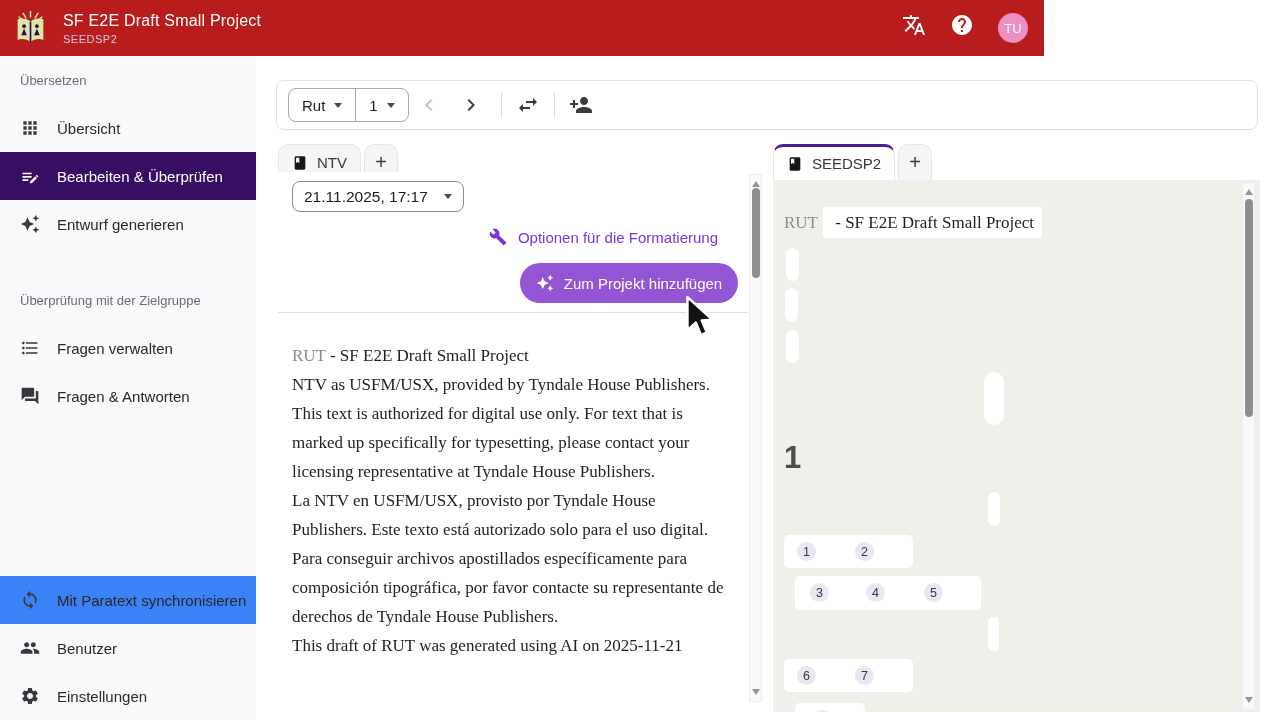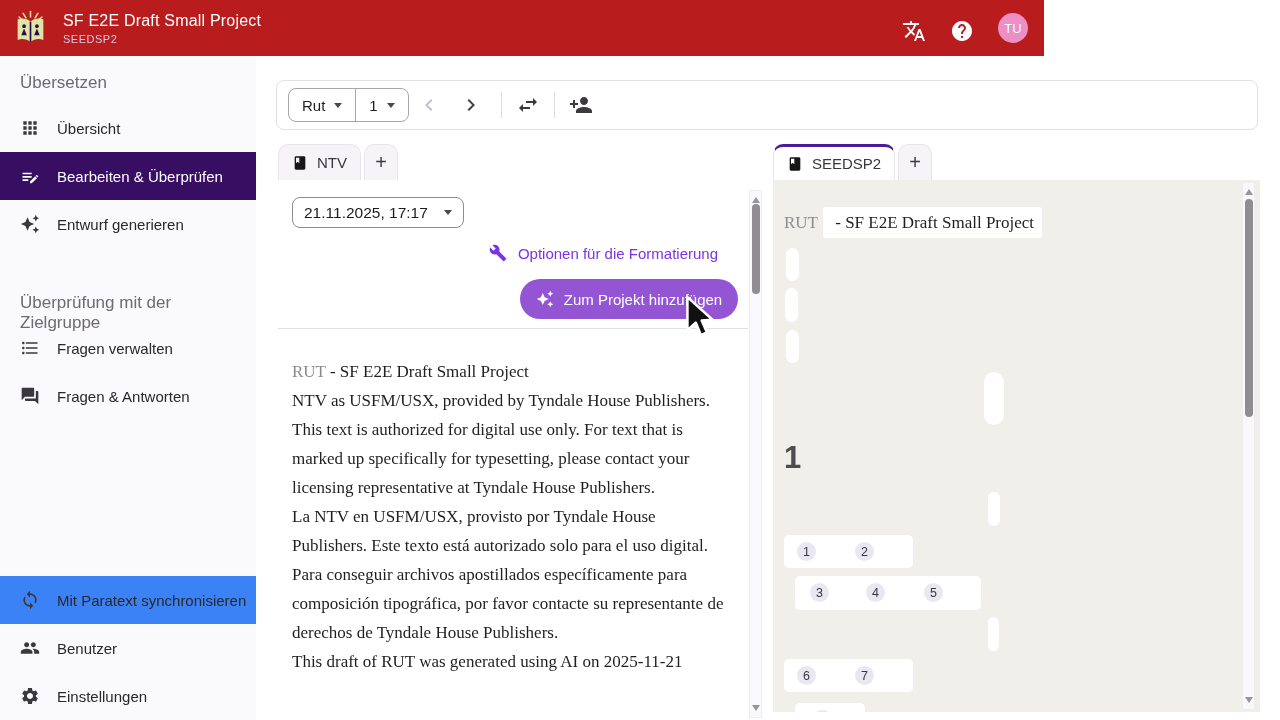--- a/index.html
+++ b/index.html
@@ -7,28 +7,28 @@
         font-family:"Liberation Sans",sans-serif;-webkit-font-smoothing:antialiased;}
   svg{fill:currentColor;display:block;}
 
   
   .app-header{position:absolute;left:0;top:0;width:1044px;height:56px;background:#b91c1c;
               display:flex;align-items:center;color:#fff;}
   .logo{margin-left:14px;}
   .titles{margin-left:16px;display:flex;flex-direction:column;}
   .app-title{font-size:16px;font-weight:500;letter-spacing:.2px;}
   .app-subtitle{font-size:11px;color:#d6cbe4;margin-top:3px;letter-spacing:.5px;font-weight:500;}
-  .header-right{margin-left:auto;display:flex;align-items:flex-end;gap:24px;margin-right:16px;}
+  .header-right{margin-left:auto;display:flex;align-items:flex-start;gap:24px;margin-right:16px;}
   .hicon{width:24px;height:24px;color:#fff;cursor:pointer;}
   .avatar{width:30px;height:30px;border-radius:50%;background:#ec8fc4;color:#fff;font-size:13px;
           font-weight:500;display:flex;align-items:center;justify-content:center;cursor:pointer;}
 
   
   .sidebar{position:absolute;left:0;top:56px;width:256px;height:664px;background:#faf9fb;}
-  .side-section{position:absolute;left:20px;color:#6e6a72;font-size:17px;}
+  .side-section{position:absolute;left:20px;color:#6e6a72;font-size:13px;}
   .side-item{position:absolute;left:0;width:256px;height:48px;display:flex;align-items:center;cursor:pointer;}
   .side-item .sicon{width:20px;height:20px;margin-left:20px;color:#3a383d;flex:none;}
   .side-item .slabel{margin-left:17px;font-size:15px;color:#29272b;white-space:nowrap;}
   .side-item.selected{background:#380e63;}
   .side-item.selected .sicon,.side-item.selected .slabel{color:#fff;}
   .side-item.hovered{background:#3b82f6;}
 
   
   .toolbar{position:absolute;left:276px;top:80px;width:982px;height:50px;background:#fff;
            border:1px solid #e2dfe5;border-radius:8px;display:flex;align-items:center;box-sizing:border-box;}
@@ -52,21 +52,21 @@
        background:#f6f4f7;border:1px solid #e8e5ea;border-bottom:none;font-size:15px;color:#39373c;
        box-sizing:border-box;cursor:pointer;white-space:nowrap;}
   .tab.active{background:#fff;border-top:3px solid #4b1c97;font-weight:400;}
   .ticon{width:16px;height:16px;margin-right:9px;color:#161616;flex:none;}
   .tclose{margin-left:11px;font-size:17px;color:#5c5a60;line-height:1;cursor:pointer;}
   .tab-add{width:34px;height:36px;border-radius:10px 10px 0 0;background:#f6f4f7;border:1px solid #e8e5ea;
            border-bottom:none;display:flex;align-items:center;justify-content:center;font-size:20px;
            color:#3c3a3f;box-sizing:border-box;cursor:pointer;}
 
   
-  .panel-left{position:absolute;left:278px;top:188px;width:484px;height:532px;background:#fff;}
+  .panel-left{position:absolute;left:278px;top:172px;width:484px;height:532px;background:#fff;}
   .panel-right{position:absolute;left:773px;top:180px;width:487px;height:532px;background:#f1efe9;overflow:hidden;}
 
   
   .date-select{position:absolute;left:14px;top:9px;width:172px;height:31px;border:1px solid #8f8a95;
                border-radius:8px;display:flex;align-items:center;justify-content:space-between;
                padding:0 11px;font-size:15.5px;color:#1c1b1f;box-sizing:border-box;cursor:pointer;background:#fff;}
   .format-link{position:absolute;right:44px;top:56px;display:flex;align-items:center;gap:11px;
                color:#7c33e4;font-size:15px;font-weight:500;cursor:pointer;}
   .wrench{width:18px;height:18px;color:#7c33e4;}
   .add-btn{position:absolute;left:242px;top:91px;width:218px;height:40px;border-radius:20px;background:#9355d3;

